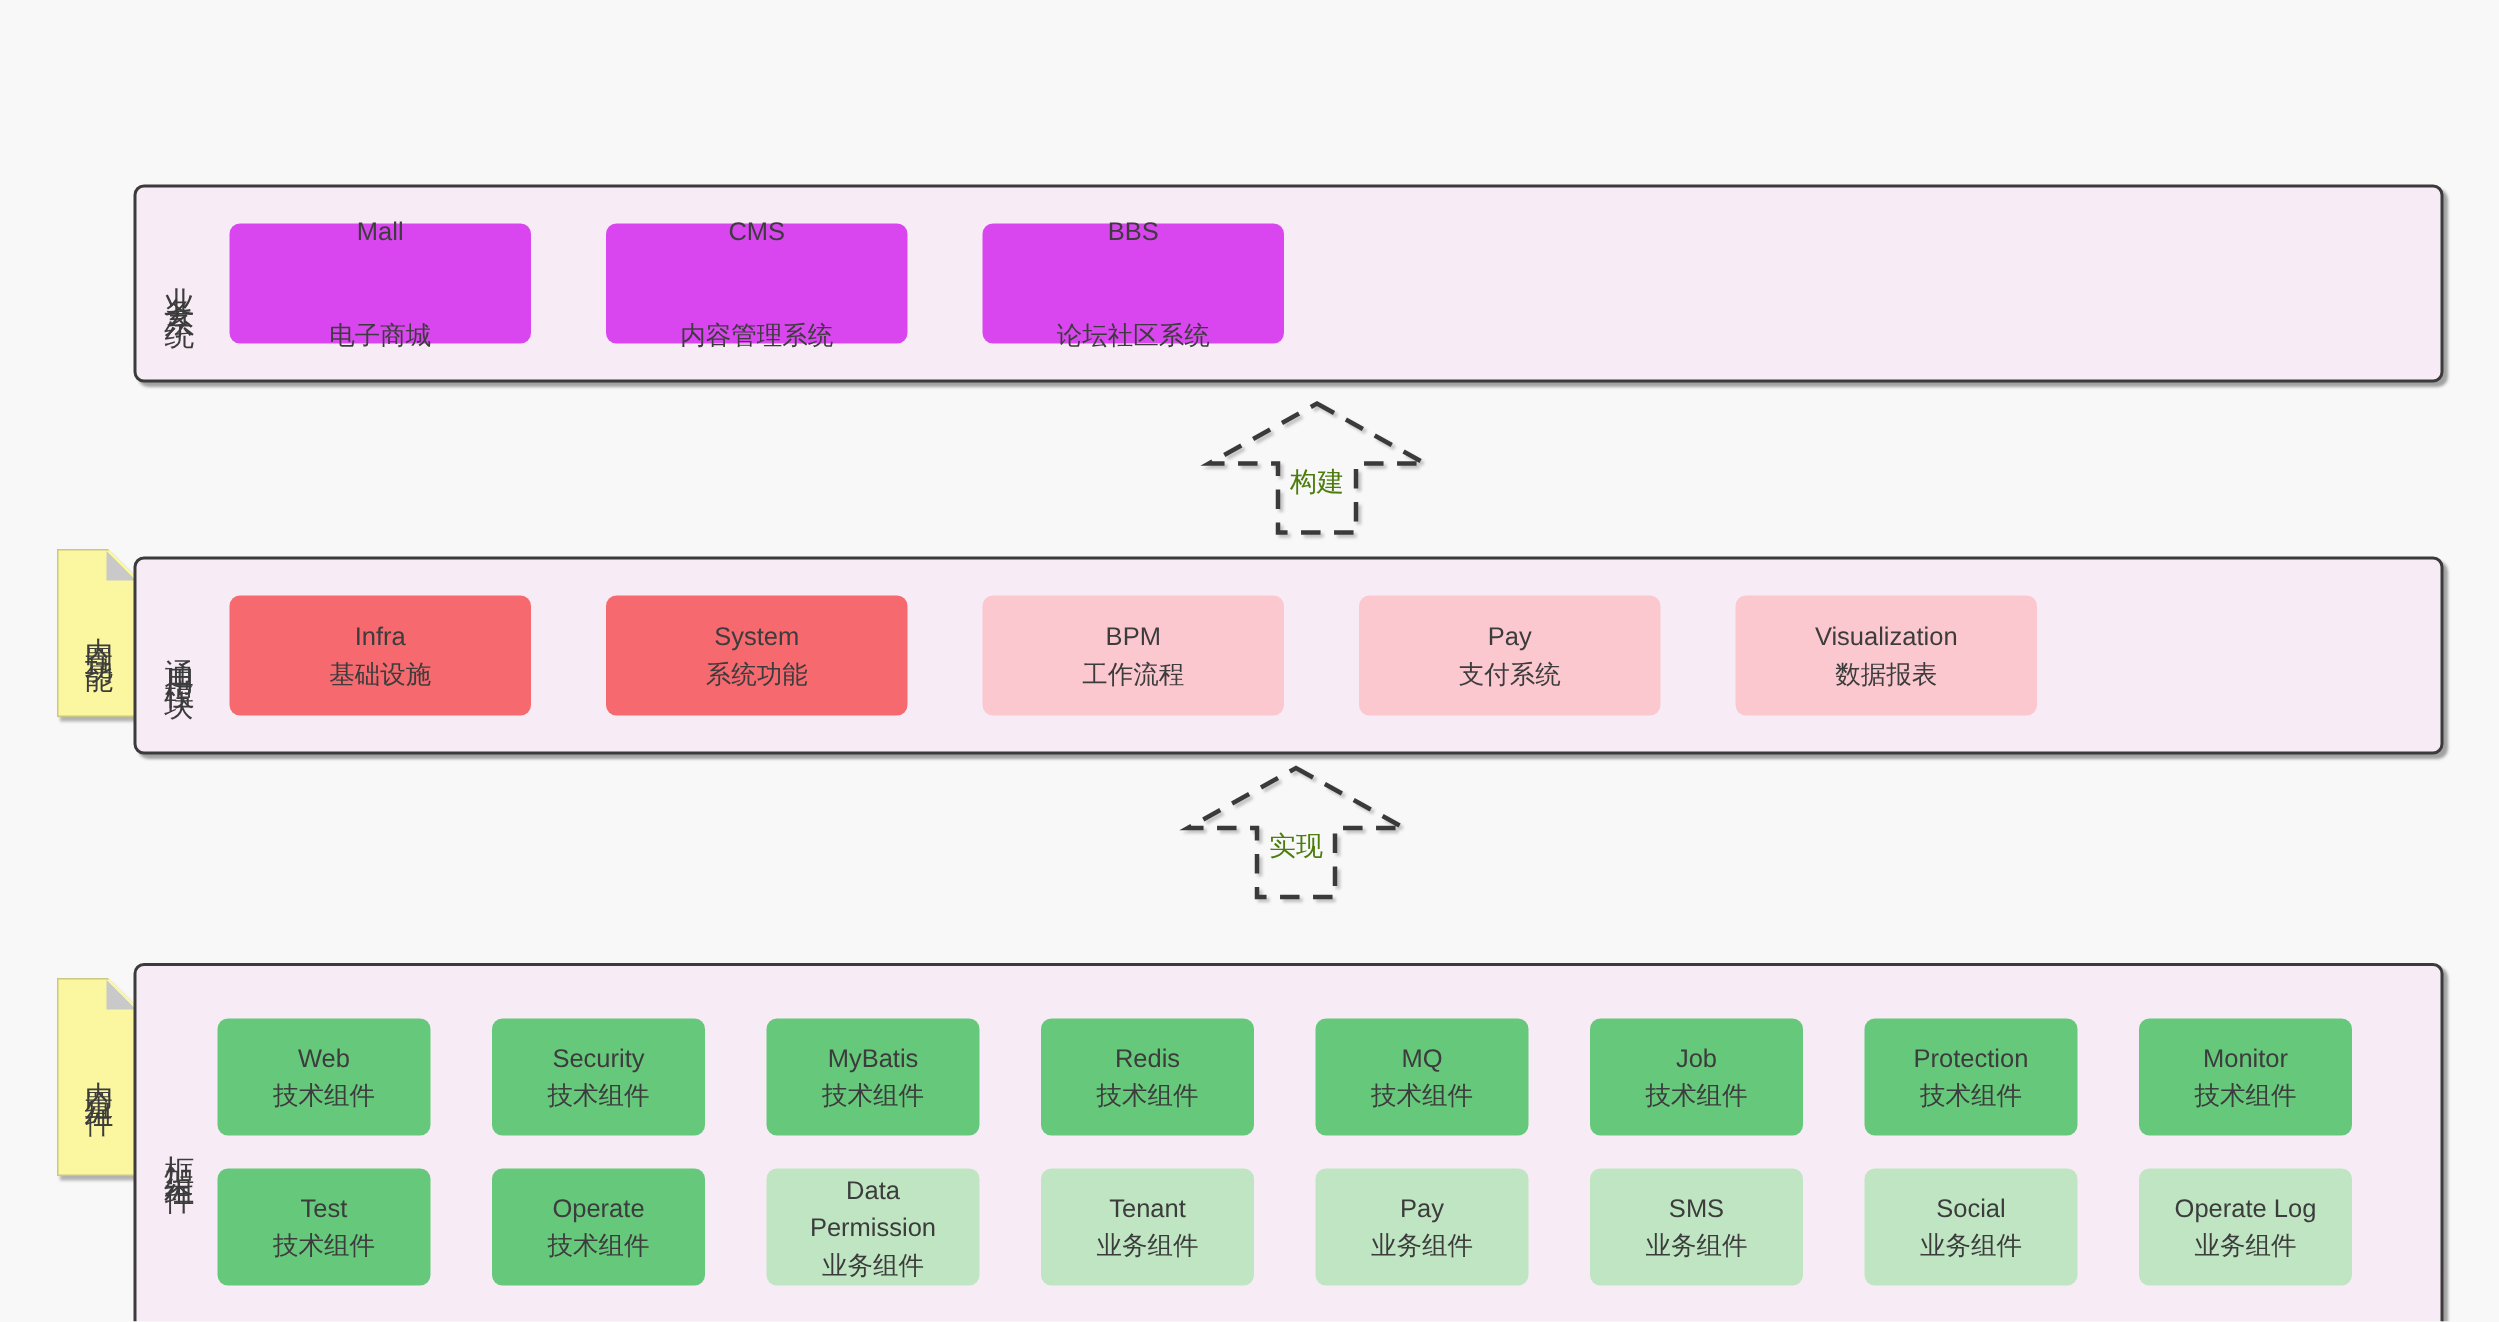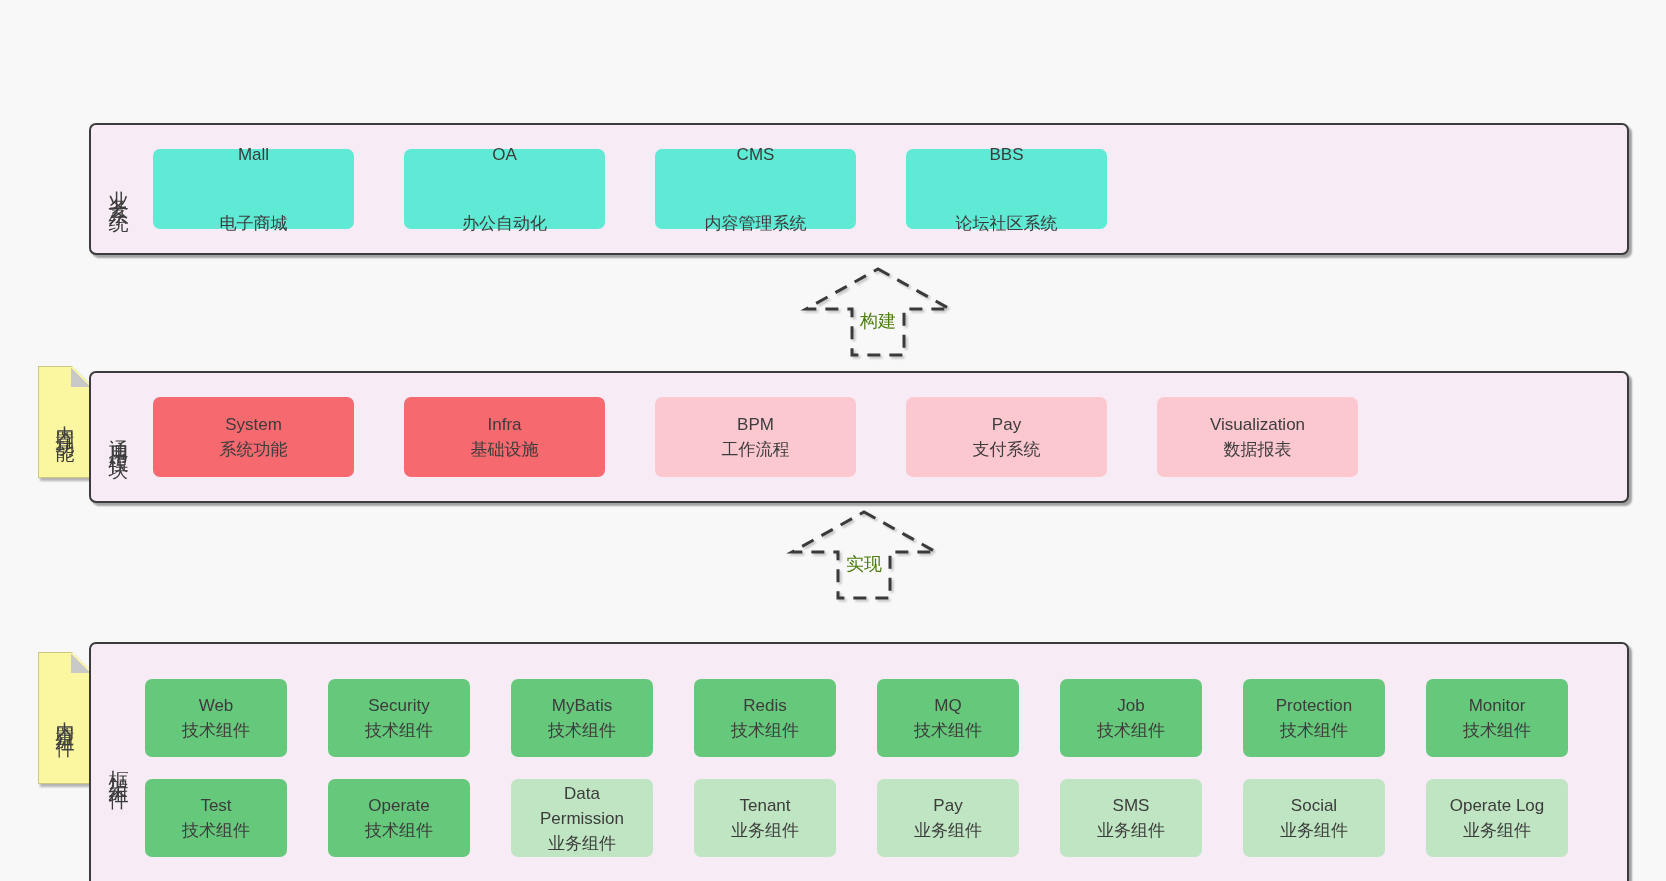--- a/index.html
+++ b/index.html
@@ -21,21 +21,21 @@
   
   .rows6{position:absolute;left:62px;top:50%;transform:translateY(-50%);display:flex;gap:50px;}
   .rows8wrap{position:absolute;left:54px;top:50%;transform:translateY(-50%);
              display:flex;flex-direction:column;gap:22px;}
   .row8{display:flex;gap:41px;}
   .box{border-radius:7px;display:flex;flex-direction:column;justify-content:center;
        align-items:center;text-align:center;line-height:25px;font-size:17px;color:#3c3c3c;}
   .rows6 .box{width:201px;height:80px;}
   .row8 .box{width:142px;height:78px;}
   .row8 .t{display:inline-block;max-width:118px;}
-  .blue{background:#5eead4;gap:44px;}
+  .blue{background:#d946ef;gap:44px;}
   .red{background:#f5696f;}
   .pink{background:#fcc8d0;}
   .green{background:#66c87b;}
   .lightgreen{background:#bfe5c2;}
 
   
   .note{position:absolute;left:38px;width:54px;background:#fbf6a0;
         border:1px solid #cbc87f;box-sizing:border-box;
         clip-path:polygon(0 0,calc(100% - 20px) 0,100% 20px,100% 100%,0 100%);
         display:flex;align-items:center;justify-content:center;}
@@ -80,24 +80,20 @@
   </div>
 
   <div class="section" id="sec-business">
     <div class="side-label">业务系统</div>
     <div class="rows6">
       <div class="box blue">
         <span>Mall</span>
         <span>电子商城</span>
       </div>
       <div class="box blue">
-        <span>OA</span>
-        <span>办公自动化</span>
-      </div>
-      <div class="box blue">
         <span>CMS</span>
         <span>内容管理系统</span>
       </div>
       <div class="box blue">
         <span>BBS</span>
         <span>论坛社区系统</span>
       </div>
     </div>
   </div>
 
@@ -105,26 +101,26 @@
     <svg viewBox="0 0 150 92">
       <polygon points="75,3 147,43 101,43 101,89 49,89 49,43 3,43"></polygon>
     </svg>
     <div class="arrow-label">构建</div>
   </div>
 
   <div class="section" id="sec-modules">
     <div class="side-label">通用模块</div>
     <div class="rows6">
       <div class="box red">
+        <span>Infra</span>
+        <span>基础设施</span>
+      </div>
+      <div class="box red">
         <span>System</span>
         <span>系统功能</span>
-      </div>
-      <div class="box red">
-        <span>Infra</span>
-        <span>基础设施</span>
       </div>
       <div class="box pink">
         <span>BPM</span>
         <span>工作流程</span>
       </div>
       <div class="box pink">
         <span>Pay</span>
         <span>支付系统</span>
       </div>
       <div class="box pink">

